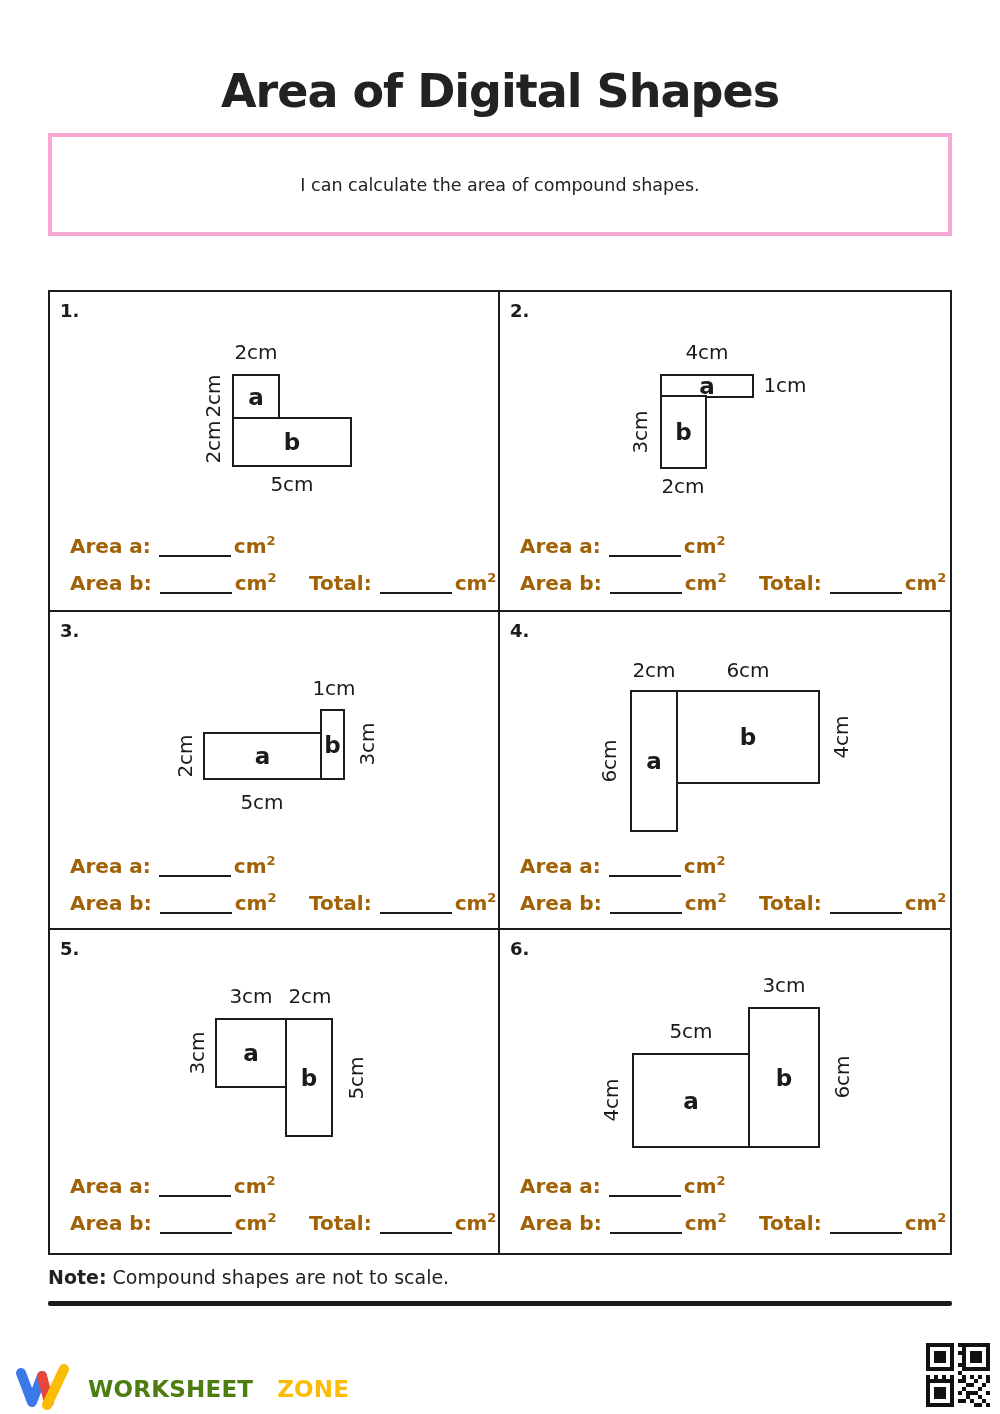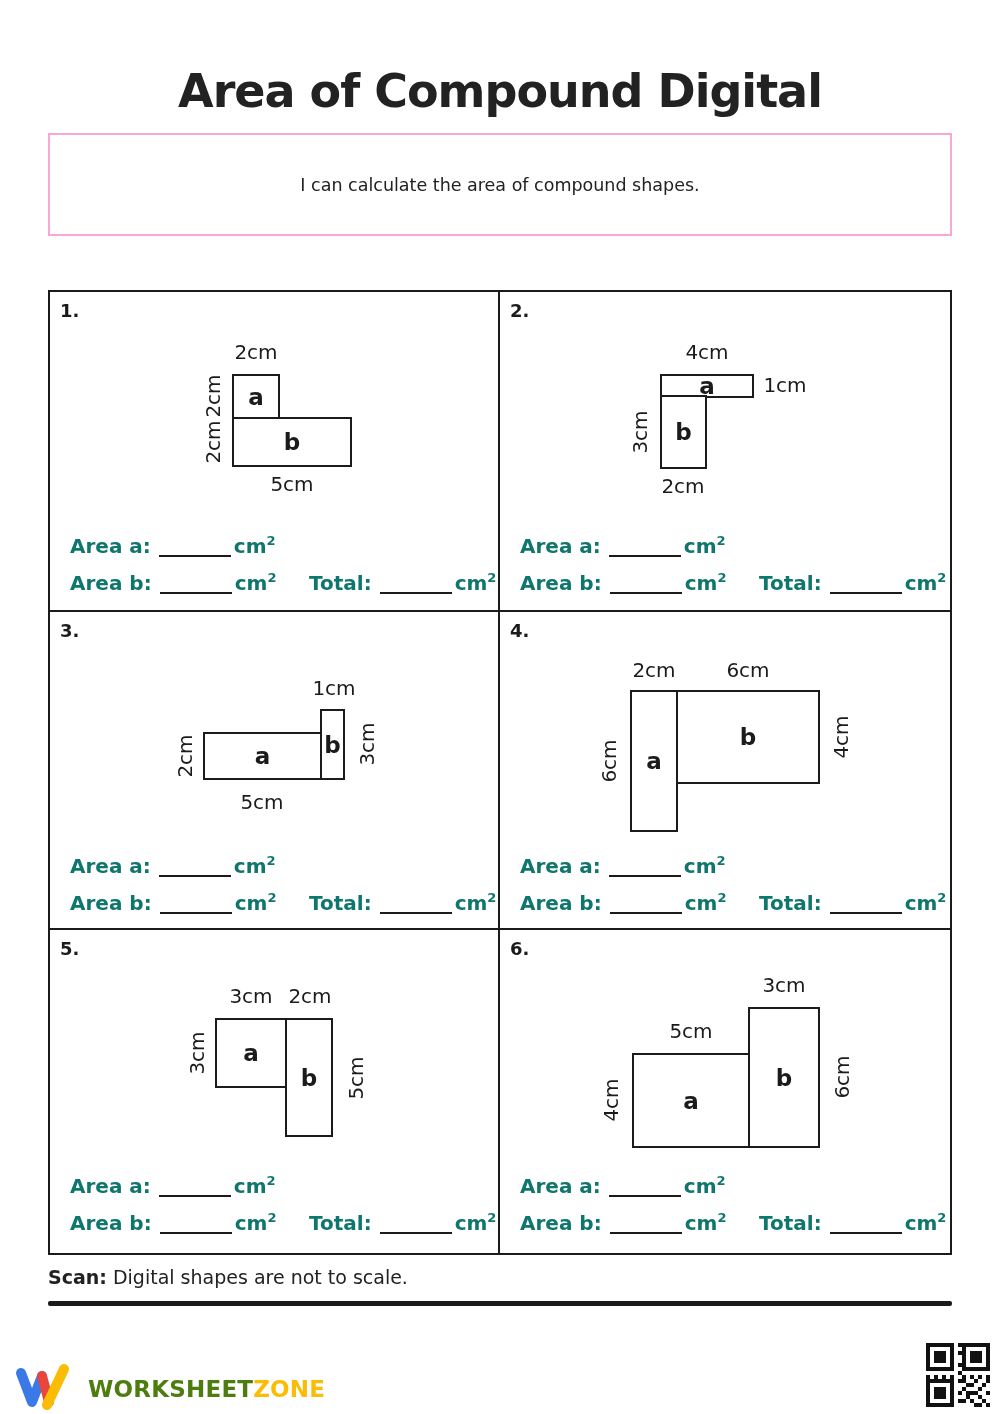--- a/index.html
+++ b/index.html
@@ -8,21 +8,21 @@
     position:relative; width:1000px; height:1414px; background:#ffffff;
     font-family:"DejaVu Sans","Liberation Sans",sans-serif; color:#1b1b1b; overflow:hidden;
   }
 
   .title {
     position:absolute; left:0; top:64px; width:1000px; text-align:center;
     font-size:46px; font-weight:800; letter-spacing:-1px; color:#222;
   }
   .obj-box {
     position:absolute; left:48px; top:133px; width:904px; height:103px;
-    border:2px solid #f9a8d4; display:flex; align-items:center; justify-content:center;
+    border:4px solid #f9a8d4; display:flex; align-items:center; justify-content:center;
   }
   .obj-text { font-size:17.5px; color:#222; }
   .instruction {
     position:absolute; left:48px; top:250px; width:910px; font-size:19px; color:#222;
   }
 
   .grid {
     position:absolute; left:48px; top:290px; width:904px; height:965px;
     border:2.5px solid #1b1b1b;
     display:grid; grid-template-columns:1fr 1fr; grid-template-rows:320px 318px auto;
@@ -38,44 +38,44 @@
     display:flex; align-items:center; justify-content:center;
   }
   .shape-label { font-size:23px; font-weight:700; }
 
   .dim {
     position:absolute; font-size:20px; white-space:nowrap; color:#1b1b1b;
     transform:translate(-50%,-50%);
   }
   .dim.rot { transform:translate(-50%,-50%) rotate(-90deg); }
 
-  .ans { position:absolute; font-size:20px; font-weight:600; white-space:nowrap; color:#0f766e; }
+  .ans { position:absolute; font-size:20px; font-weight:600; white-space:nowrap; color:#a16207; }
   .blank {
     display:inline-block; width:72px; height:20px; margin:0 3px 0 8px;
     border-bottom:2px solid #1b1b1b; vertical-align:-4px;
   }
   .unit sup { font-size:13px; }
 
   .note { position:absolute; left:48px; top:1266px; font-size:19px; color:#222; }
   .note b { font-weight:700; }
   .divider { position:absolute; left:48px; top:1301px; width:904px; height:5px; background:#1b1b1b; border-radius:2px; }
 
   .logo-mark { position:absolute; left:14px; top:1362px; width:68px; height:48px; }
   .brand { position:absolute; left:88px; top:1376px; font-size:23px; font-weight:800; letter-spacing:0.2px; }
   .brand-blue { color:#4d7c0f; }
-  .brand-yellow { color:#FBBC05; }
+  .brand-yellow { color:#FBBC05;margin-left:24px; }
   .scan { position:absolute; right:84px; top:1378px; font-size:26px; font-weight:500; color:#2d2d2d; }
   .qr { position:absolute; left:926px; top:1342px; width:64px; height:66px; }
 </style>
 </head>
 <body>
 
 <div class="page">
 
-  <div class="title">Area of Compound Digital</div>
+  <div class="title">Area of Digital Shapes</div>
 
   <div class="obj-box">
     <span class="obj-text">I can calculate the area of compound shapes.</span>
   </div>
 
 
   <div class="grid">
 
     <div class="cell">
       <span class="num">1.</span>
@@ -211,21 +211,21 @@
         <span>Area b:</span><span class="blank"></span><span class="unit"><span>cm</span><sup>2</sup></span>
       </div>
       <div class="ans" style="left:259px;top:280px">
         <span>Total:</span><span class="blank"></span><span class="unit"><span>cm</span><sup>2</sup></span>
       </div>
     </div>
 
   </div>
 
   <div class="note">
-    <b>Scan:</b><span> Digital shapes are not to scale.</span>
+    <b>Note:</b><span> Compound shapes are not to scale.</span>
   </div>
 
   <div class="divider"></div>
 
   <svg class="logo-mark" viewBox="0 0 66 48" aria-hidden="true">
     <path d="M6 11 L17 40 L27 14" fill="none" stroke="#3B78E8" stroke-width="10" stroke-linecap="round" stroke-linejoin="round"></path>
     <path d="M27 14 L34 40" fill="none" stroke="#E8453C" stroke-width="10" stroke-linecap="round"></path>
     <path d="M49 7 L32 43" fill="none" stroke="#FBBC05" stroke-width="10" stroke-linecap="round"></path>
   </svg>
 

